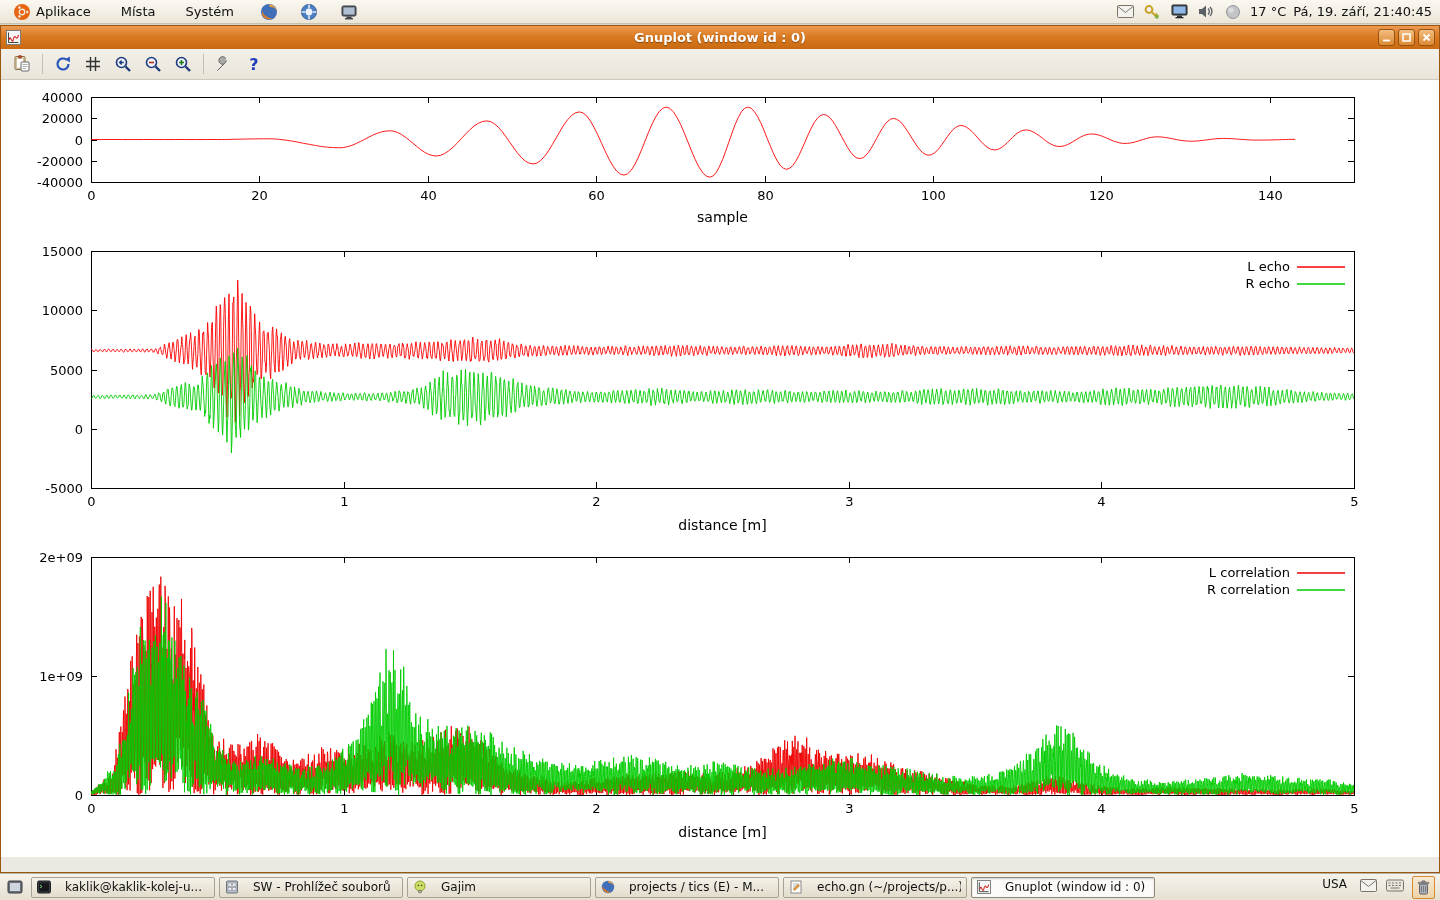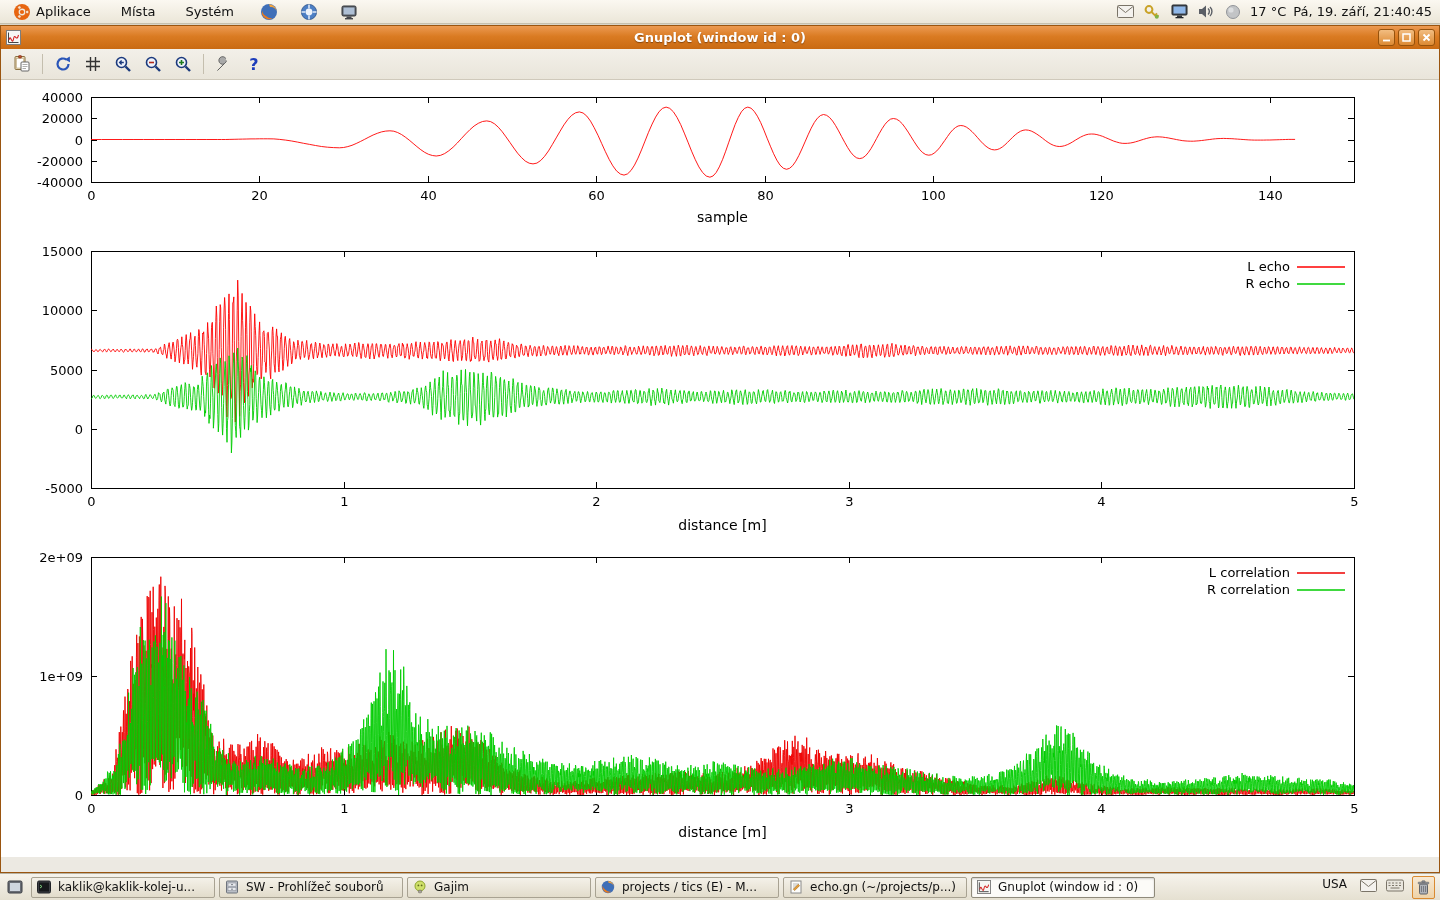--- a/index.html
+++ b/index.html
@@ -28,21 +28,21 @@
   .tsep{width:1px;height:20px;background:#c4beae;margin:0 3px}
   .plot-area{flex:1 1 auto;background:#fff;position:relative;overflow:hidden}
   .bottom-gap{flex:0 0 15px;background:#ece9e2}
   #plots{display:block}
   #plots text{font-family:"DejaVu Sans","Liberation Sans",sans-serif;font-size:13px;fill:#000}
   #plots text.axis-label{font-size:14px}
 
   
   .taskbar{position:absolute;left:0;right:0;bottom:0;height:27px;background:linear-gradient(#f6f3ec,#e5e0d1);border-top:1px solid #b7b1a0;display:flex;align-items:center;padding:0 3px;gap:4px;z-index:20}
   .showdesk{width:24px;height:22px;display:flex;align-items:center;justify-content:center;border:1px solid transparent}
-  .task{width:184px;height:21px;border:1px solid #a8a292;border-radius:2px;background:linear-gradient(#f4f1e9,#e2dccb);display:flex;align-items:center;gap:7px;padding:0 5px;font-size:12px;overflow:hidden;cursor:default}
+  .task{width:184px;height:21px;border:1px solid #a8a292;border-radius:2px;background:linear-gradient(#f4f1e9,#e2dccb);display:flex;align-items:center;gap:14px;padding:0 5px;font-size:12px;overflow:hidden;cursor:default}
   .task span{white-space:nowrap;overflow:hidden;text-overflow:clip}
   .task.active{background:#fcfbf8;border-color:#8f8a7b;box-shadow:inset 0 1px 2px rgba(0,0,0,.18)}
   .task svg{flex:0 0 auto}
   .tray2{margin-left:auto;display:flex;align-items:flex-start;gap:7px;padding-right:2px}
   .kbd{font-size:12px;padding:1px 4px}
   .trashbox{width:23px;height:23px;border:1px solid #d98a30;border-radius:2px;background:linear-gradient(#f7e9d4,#eeD3a8);display:flex;align-items:center;justify-content:center}
 </style>
 </head>
 <body>
 

